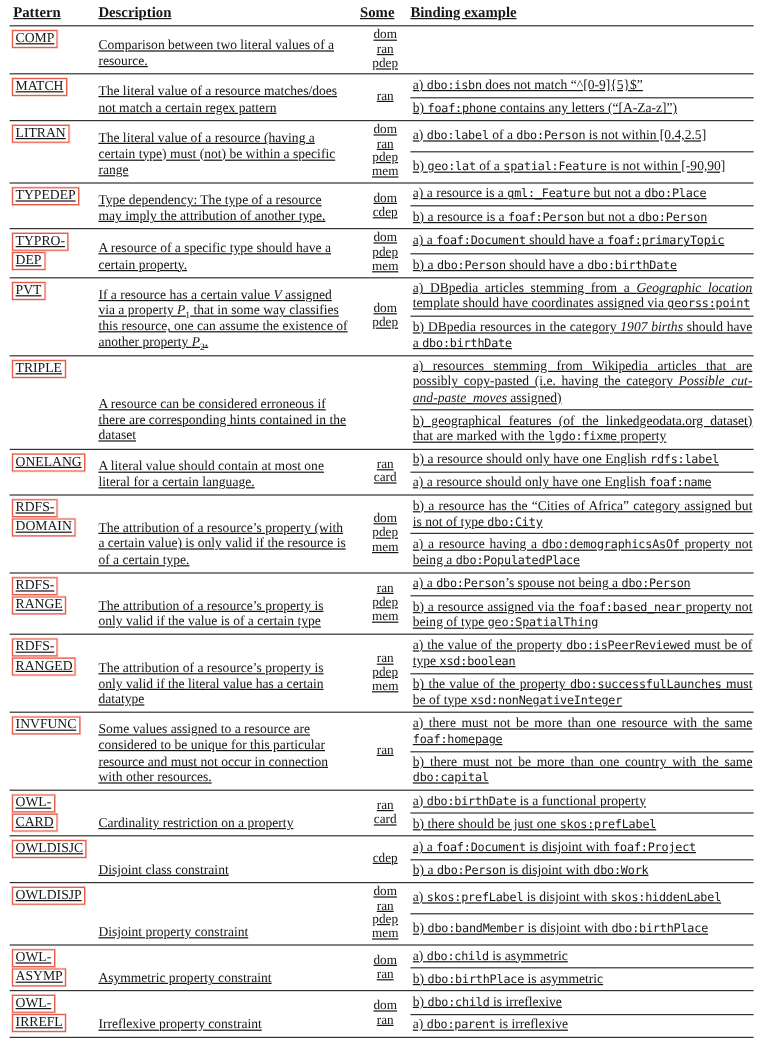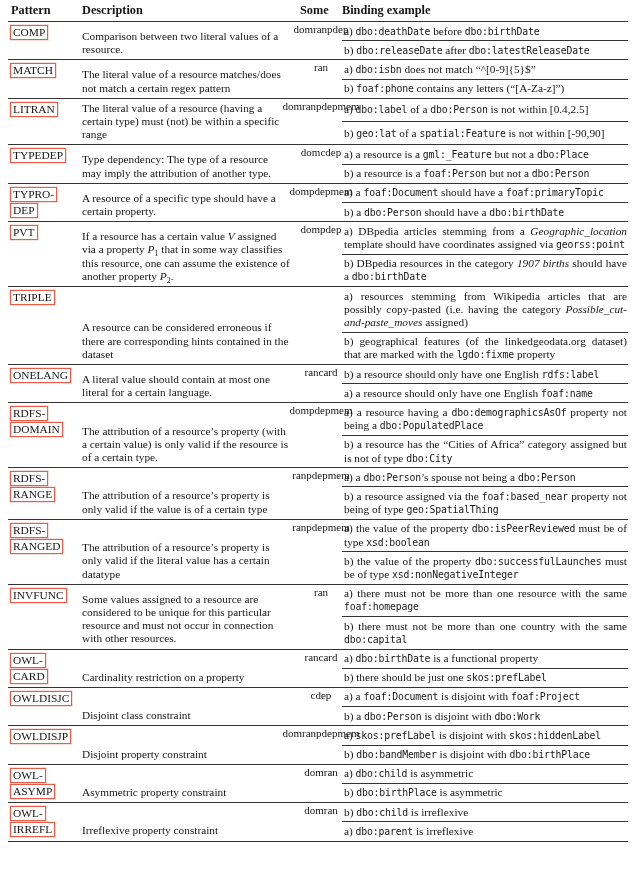--- a/index.html
+++ b/index.html
@@ -6,21 +6,21 @@
     --rule:#333;
     --box-border:#e95c48;
     --text:#161616;
   }
   html,body{margin:0;padding:0;background:#fff;}
   body{
     width:635px;height:884px;overflow:hidden;
     font-family:"Liberation Serif","DejaVu Serif",serif;
     color:var(--text);
   }
-  .table{margin:0 7px 16px 8px;border-bottom:1.6px solid var(--rule);}
+  .table{margin:0 7px 16px 8px;border-bottom:1.6px solid var(--rule);text-decoration:underline;}
   .thead{
     display:grid;grid-template-columns:74px 218px 42px 1fr;
     align-items:baseline;padding:3px 0 4px;border-bottom:1.6px solid var(--rule);
   }
   .th{font-weight:700;font-size:12.3px;line-height:14px;}
   .th-pattern{padding-left:3px;}
   .body-row{display:grid;grid-template-columns:74px 218px 42px 1fr;}
   .body-row + .body-row{border-top:1.1px solid var(--rule);}
   .cell-pattern{
     display:flex;flex-direction:column;justify-content:flex-start;
@@ -31,21 +31,21 @@
     padding:0 2px;font-size:11.4px;line-height:13px;
     box-shadow:0 0 0 .6px rgba(240,160,150,.55);
   }
   .pbox + .pbox{margin-top:1px;}
   .cell-desc{
     display:flex;flex-direction:column;justify-content:flex-end;
     padding:3px 10px 3px 0;
   }
   .cell-desc .txt{font-size:11.3px;line-height:13.2px;text-align:left;}
   .cell-type{
-    display:flex;flex-direction:row;justify-content:center;
+    display:flex;flex-direction:column;justify-content:center;
     text-align:center;font-size:11px;line-height:11.8px;padding:2px 0;
   }
   .cell-binding{display:flex;flex-direction:column;}
   .bind-item{
     flex:1;display:flex;flex-direction:column;justify-content:center;
     padding:2.5px 1px 2.5px 2px;
   }
   .bind-item + .bind-item{border-top:1.1px solid var(--rule);}
   .bind-item .txt{font-size:11.3px;line-height:13.2px;text-align:justify;}
   .code{
@@ -71,28 +71,20 @@
           <span class="pbox">COMP</span>
         </div>
         <div class="cell-desc">
           <div class="txt">Comparison between two literal values of a resource.</div>
         </div>
         <div class="cell-type">
           <div>dom</div>
           <div>ran</div>
           <div>pdep</div>
         </div>
-        <div class="cell-binding">
-          <div class="bind-item">
-            <div class="txt">a) <span class="code">dbo:deathDate</span> before <span class="code">dbo:birthDate</span></div>
-          </div>
-          <div class="bind-item">
-            <div class="txt">b) <span class="code">dbo:releaseDate</span> after <span class="code">dbo:latestReleaseDate</span></div>
-          </div>
-        </div>
       </div>
       <div class="body-row">
         <div class="cell-pattern">
           <span class="pbox">MATCH</span>
         </div>
         <div class="cell-desc">
           <div class="txt">The literal value of a resource matches/does not match a certain regex pattern</div>
         </div>
         <div class="cell-type">
           <div>ran</div>
@@ -235,24 +227,24 @@
         <div class="cell-desc">
           <div class="txt">The attribution of a resource’s property (with a certain value) is only valid if the resource is of a certain type.</div>
         </div>
         <div class="cell-type">
           <div>dom</div>
           <div>pdep</div>
           <div>mem</div>
         </div>
         <div class="cell-binding">
           <div class="bind-item">
+            <div class="txt">b) a resource has the “Cities of Africa” category assigned but is not of type <span class="code">dbo:City</span></div>
+          </div>
+          <div class="bind-item">
             <div class="txt">a) a resource having a <span class="code">dbo:demographicsAsOf</span> property not being a <span class="code">dbo:PopulatedPlace</span></div>
-          </div>
-          <div class="bind-item">
-            <div class="txt">b) a resource has the “Cities of Africa” category assigned but is not of type <span class="code">dbo:City</span></div>
           </div>
         </div>
       </div>
       <div class="body-row">
         <div class="cell-pattern">
           <span class="pbox">RDFS-</span>
           <span class="pbox">RANGE</span>
         </div>
         <div class="cell-desc">
           <div class="txt">The attribution of a resource’s property is only valid if the value is of a certain type</div>

